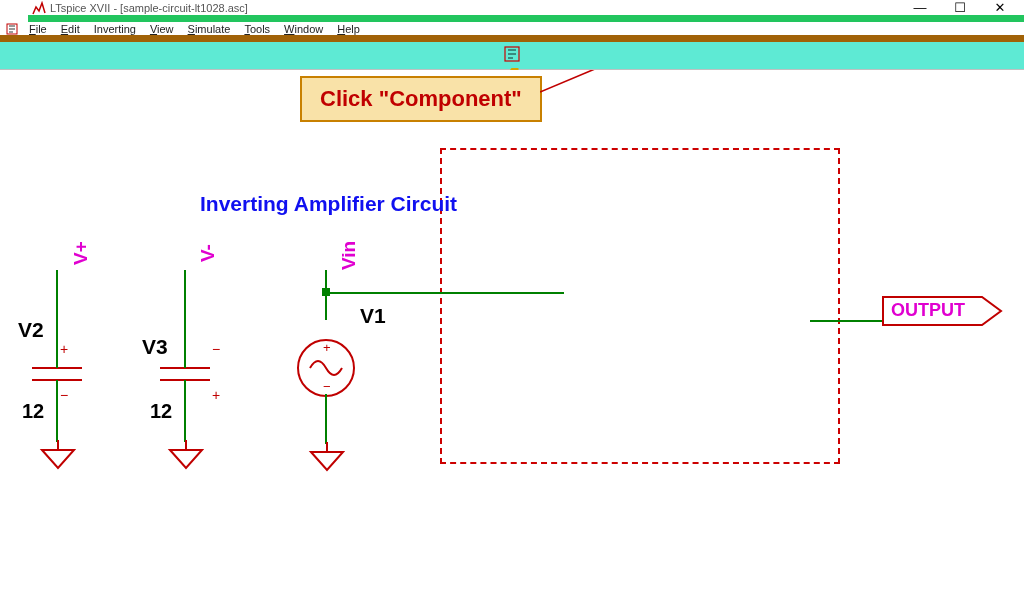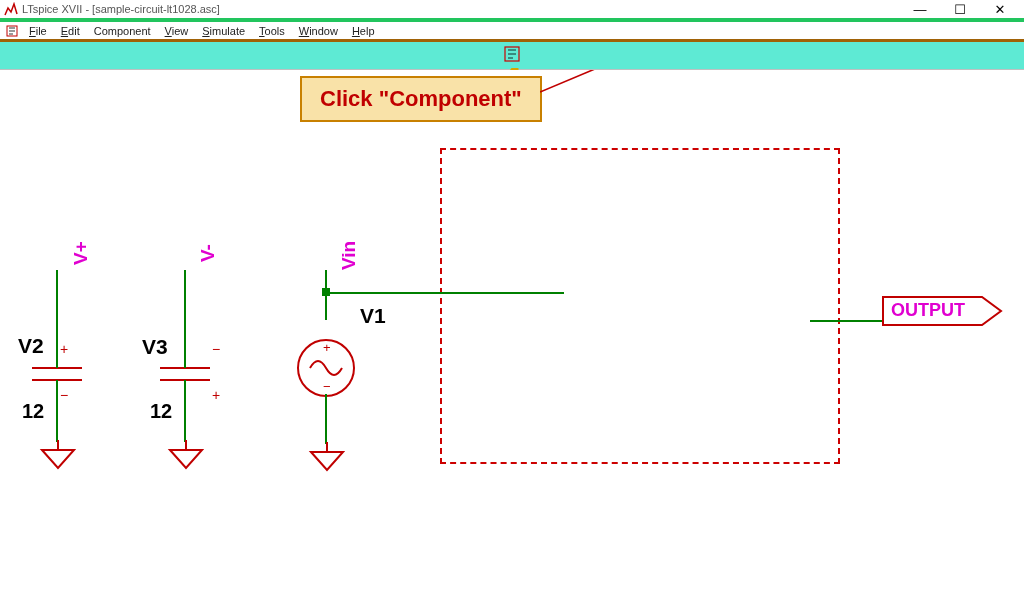--- a/index.html
+++ b/index.html
@@ -1,26 +1,26 @@
 <!DOCTYPE html>
 <html><head>
 <meta charset="utf-8">
 <style>
 * { box-sizing: border-box; margin: 0; padding: 0; }
 body { font-family: "Segoe UI", Tahoma, sans-serif; font-size: 12px; background: #fff; width: 1024px; height: 612px; overflow: hidden; position: relative; }
 
 
-.titlebar { height: 22px; background: #fff; display: flex; align-items: center; padding: 0 4px; border-bottom: 4px solid #22c55e; }
+.titlebar { height: 22px; background: #fff; display: flex; align-items: center; padding: 0 4px; border-bottom: 7px solid #22c55e; margin-left: 28px; }
 .titlebar .appicon { width: 14px; height: 14px; margin-right: 4px; }
 .titlebar .title { flex: 1; font-size: 11px; color: #555; }
 .titlebar .winbtns { display: flex; gap: 0; }
 .titlebar .winbtn { width: 40px; height: 22px; display: flex; align-items: center; justify-content: center; font-size: 13px; cursor: default; }
 
 
-.menubar { height: 20px; display: flex; align-items: center; padding: 0 6px; gap: 2px; border-bottom: 3px solid #a16207; }
+.menubar { height: 20px; display: flex; align-items: center; padding: 0 6px; gap: 2px; border-bottom: 7px solid #a16207; }
 .menubar .docicon { width: 12px; height: 12px; margin-right: 3px; }
 .menubar .menuitem { font-size: 11px; padding: 2px 6px; cursor: default; color: #222; }
 .menubar .menuitem u { text-decoration: underline; }
 
 
 .toolbar { height: 28px; display: flex; align-items: center; padding: 2px 4px; gap: 0; border-bottom: 1px solid #c0c0c0; background: #5eead4; flex-direction: column; }
 .toolbar .tbtn { width: 24px; height: 24px; display: flex; align-items: center; justify-content: center; cursor: default; margin: 0 1px; border: 1px solid transparent; }
 .toolbar .sep { width: 1px; height: 20px; background: #c0c0c0; margin: 0 3px; }
 .toolbar .highlighted { border: 2px solid #cc0000 !important; }
 
@@ -77,21 +77,21 @@
 
 <div class="menubar">
   <span class="docicon">
     <svg width="12" height="12">
         <rect x="1" y="1" width="10" height="10" fill="none" stroke="#c00000" stroke-width="1"></rect>
         <path d="M3 3h6M3 6h6M3 9h4" stroke="#000" stroke-width="0.8"></path>
       </svg>
   </span>
   <span class="menuitem"><u>F</u><span></span>ile</span>
   <span class="menuitem"><u>E</u>dit</span>
-  <span class="menuitem">Component</span>
+  <span class="menuitem">Inverting</span>
   <span class="menuitem"><u>V</u>iew</span>
   <span class="menuitem"><u>S</u>imulate</span>
   <span class="menuitem"><u>T</u>ools</span>
   <span class="menuitem"><u>W</u>indow</span>
   <span class="menuitem"><u>H</u>elp</span>
 </div>
 
 <div class="toolbar">
   <div class="tbtn">
       <svg width="18" height="18">
@@ -331,28 +331,29 @@
 
 <div class="canvas">
 
   <div class="callout">Click "Component"</div>
   <svg class="callout-line" style="left:540px;top:0px;" width="180" height="80">
     <line x1="0" y1="22" x2="148" y2="-40" stroke="#c00000" stroke-width="1.6"></line>
   </svg>
 
   <div class="selbox" style="left:440px;top:78px;width:400px;height:316px;"></div>
 
+  <div class="circuit-title" style="left:200px;top:122px;">Inverting Amplifier Circuit</div>
 
   <div class="netlabel" style="left:70px;top:195px;transform:rotate(-90deg);transform-origin:left top;">V+</div>
 
   <div class="netlabel" style="left:197px;top:192px;transform:rotate(-90deg);transform-origin:left top;">V-</div>
 
   <div class="netlabel" style="left:338px;top:200px;transform:rotate(-90deg);transform-origin:left top;">Vin</div>
 
-  <div class="desig" style="left:18px;top:264px;">V2</div>
+  <div class="desig" style="left:18px;top:248px;">V2</div>
   <svg style="position:absolute;left:22px;top:270px;" width="80" height="80">
     <line x1="10" y1="28" x2="60" y2="28" stroke="#c00000" stroke-width="2"></line>
     <line x1="10" y1="40" x2="60" y2="40" stroke="#c00000" stroke-width="2"></line>
     <text x="38" y="14" font-size="14" fill="#c00000">+</text>
     <text x="38" y="60" font-size="14" fill="#c00000">−</text>
   </svg>
   <div class="valtext" style="left:22px;top:330px;">12</div>
 
   <div class="wire wirev" style="left:56px;top:200px;height:98px;"></div>
 

